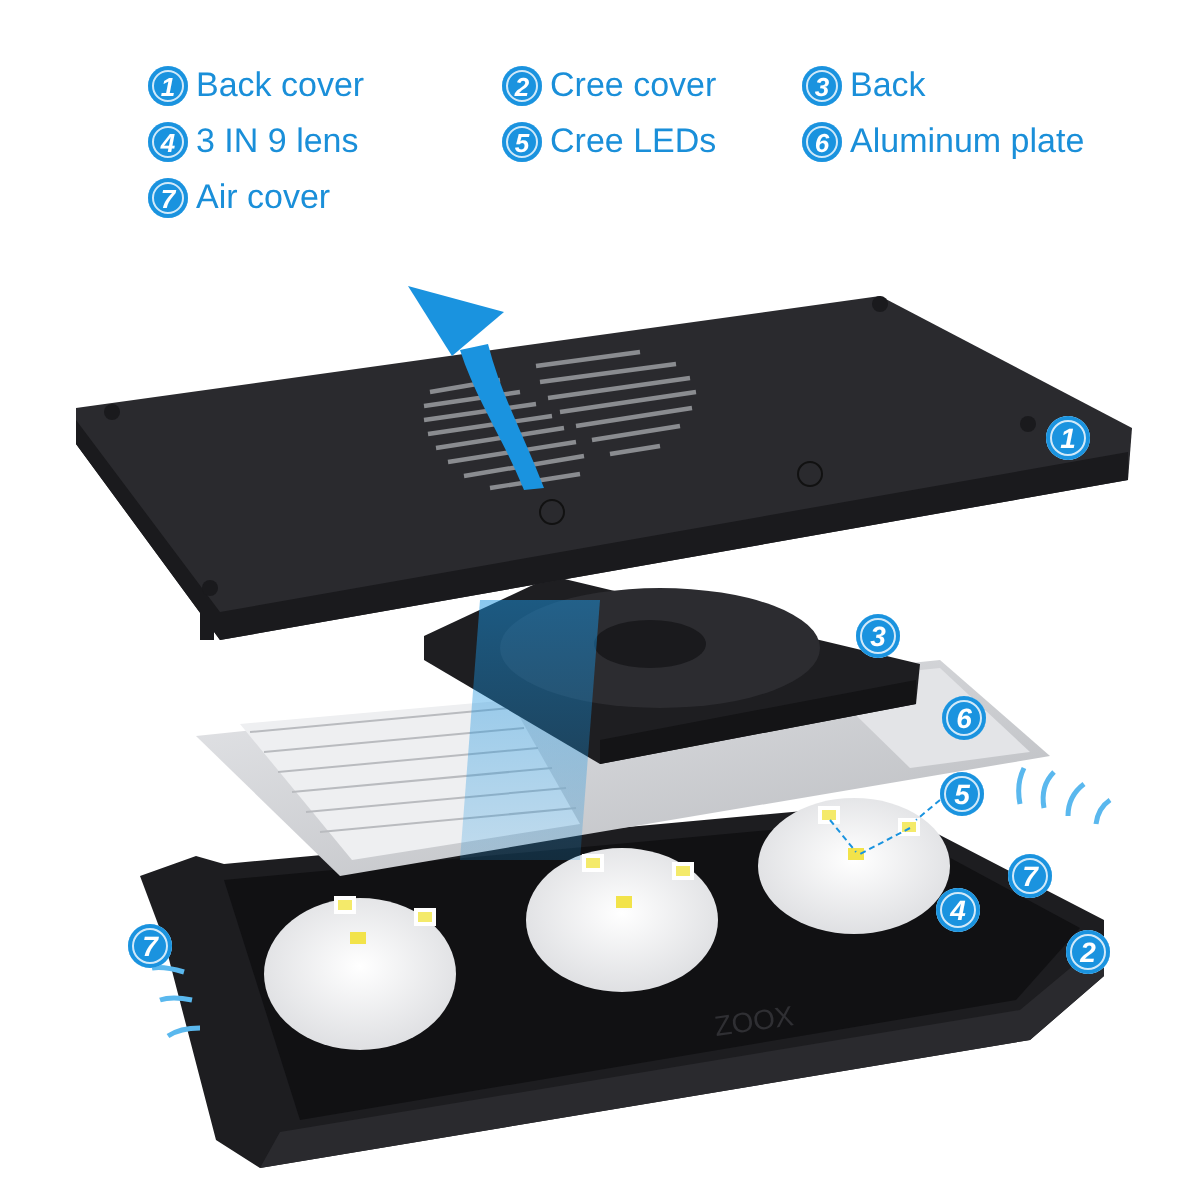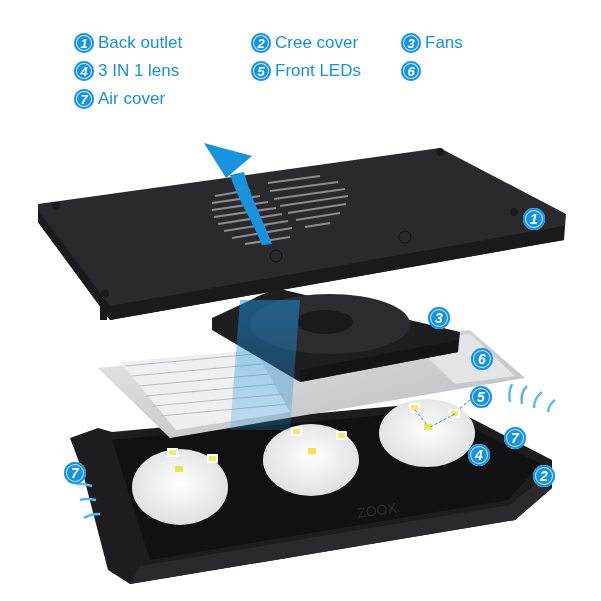--- a/index.html
+++ b/index.html
@@ -7,40 +7,41 @@
   .legend-item { position:absolute; display:flex; align-items:center; gap:4px; color:#1a8fd9; font-size:17px; white-space:nowrap; }
   .badge { width:20px; height:20px; border-radius:50%; background:#1a93df; color:#fff; font-weight:bold; font-style:italic; font-size:13px; display:flex; align-items:center; justify-content:center; box-shadow: inset 0 0 0 2px #1a93df, inset 0 0 0 3px rgba(255,255,255,0.8); flex:0 0 auto; }
   .badge.small { width:22px; height:22px; font-size:14px; position:absolute; }
   svg { position:absolute; left:0; top:0; }
 </style>
 </head>
 <body>
 
 <div class="legend-item" style="left:74px; top:33px;">
   <span class="badge">1</span>
-  <span>Back outlet</span>
+  <span>Back cover</span>
 </div>
 <div class="legend-item" style="left:251px; top:33px;">
   <span class="badge">2</span>
   <span>Cree cover</span>
 </div>
 <div class="legend-item" style="left:401px; top:33px;">
   <span class="badge">3</span>
-  <span>Fans</span>
+  <span>Back</span>
 </div>
 <div class="legend-item" style="left:74px; top:61px;">
   <span class="badge">4</span>
-  <span>3 IN 1 lens</span>
+  <span>3 IN 9 lens</span>
 </div>
 <div class="legend-item" style="left:251px; top:61px;">
   <span class="badge">5</span>
-  <span>Front LEDs</span>
+  <span>Cree LEDs</span>
 </div>
 <div class="legend-item" style="left:401px; top:61px;">
   <span class="badge">6</span>
+  <span>Aluminum plate</span>
 </div>
 <div class="legend-item" style="left:74px; top:89px;">
   <span class="badge">7</span>
   <span>Air cover</span>
 </div>
 
 <svg width="601" height="601" viewBox="0 0 601 601">
   <defs>
     <linearGradient id="alu" x1="0" y1="0" x2="1" y2="1">
       <stop offset="0" stop-color="#e6e7ea"></stop>

